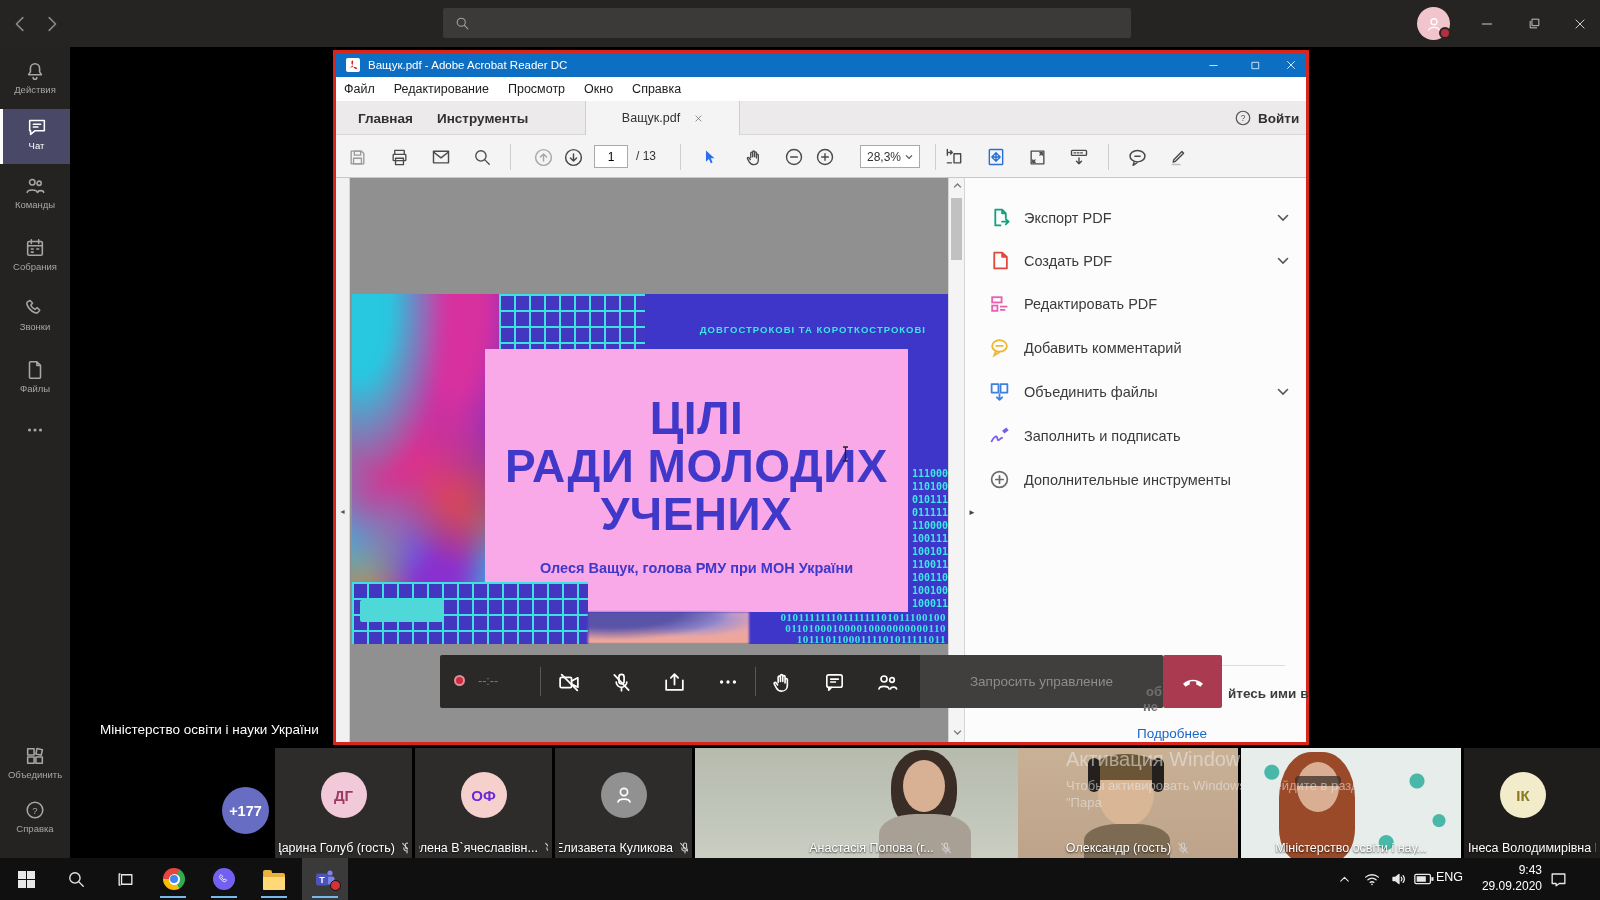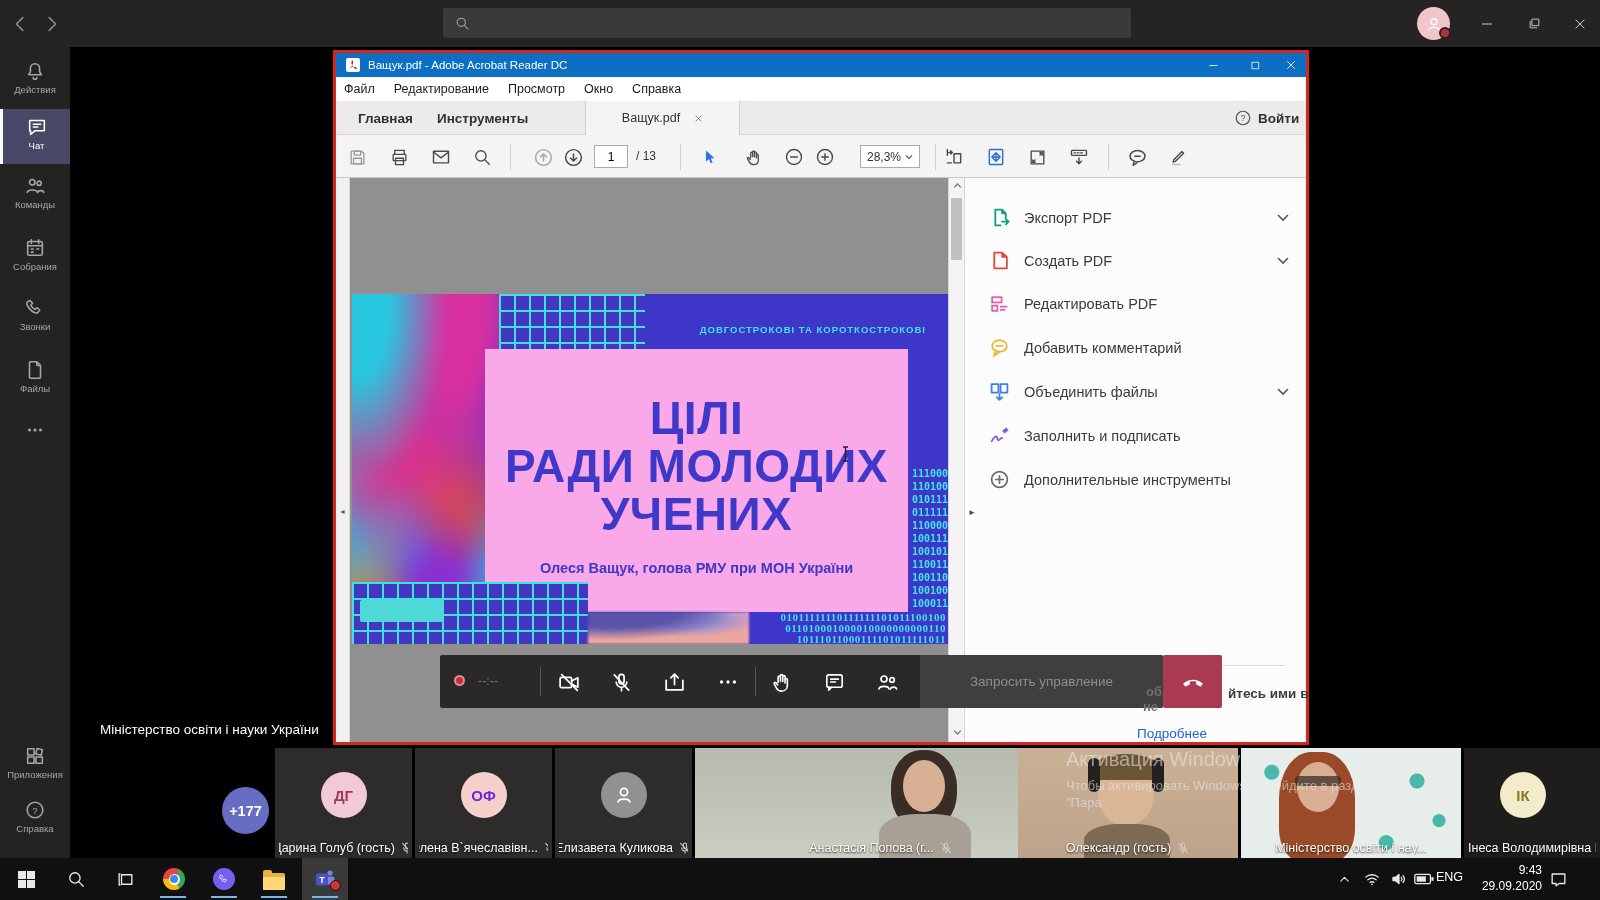--- a/index.html
+++ b/index.html
@@ -259,21 +259,21 @@
           <circle cx="12" cy="12" r="1.7"></circle>
           <circle cx="18" cy="12" r="1.7"></circle>
         </svg></span></div>
   <div class="abs sbitem" style="top:698px;height:46px">
     <span><svg class="ic" width="22" height="22" viewBox="0 0 24 24">
           <rect x="4" y="4" width="7" height="7"></rect>
           <rect x="4" y="13" width="7" height="7"></rect>
           <rect x="13" y="13" width="7" height="7"></rect>
           <rect x="13.5" y="4.5" width="6" height="6" transform="rotate(12 16.5 7.5)"></rect>
         </svg></span>
-    <span class="lbl">Приложения</span></div>
+    <span class="lbl">Объединить</span></div>
   <div class="abs sbitem" style="top:752px;height:46px">
     <span><svg width="22" height="22" viewBox="0 0 24 24">
           <circle cx="12" cy="12" r="8.5" fill="none" stroke="currentColor" stroke-width="1.7"></circle>
           <text x="12" y="16" text-anchor="middle" font-size="10.5" fill="currentColor" stroke="none">?</text>
         </svg></span>
     <span class="lbl">Справка</span></div>
 </div>
 
 <div class="abs" id="stage">
   <div class="abs" id="presenter-label">Міністерство освіти і науки України</div>

